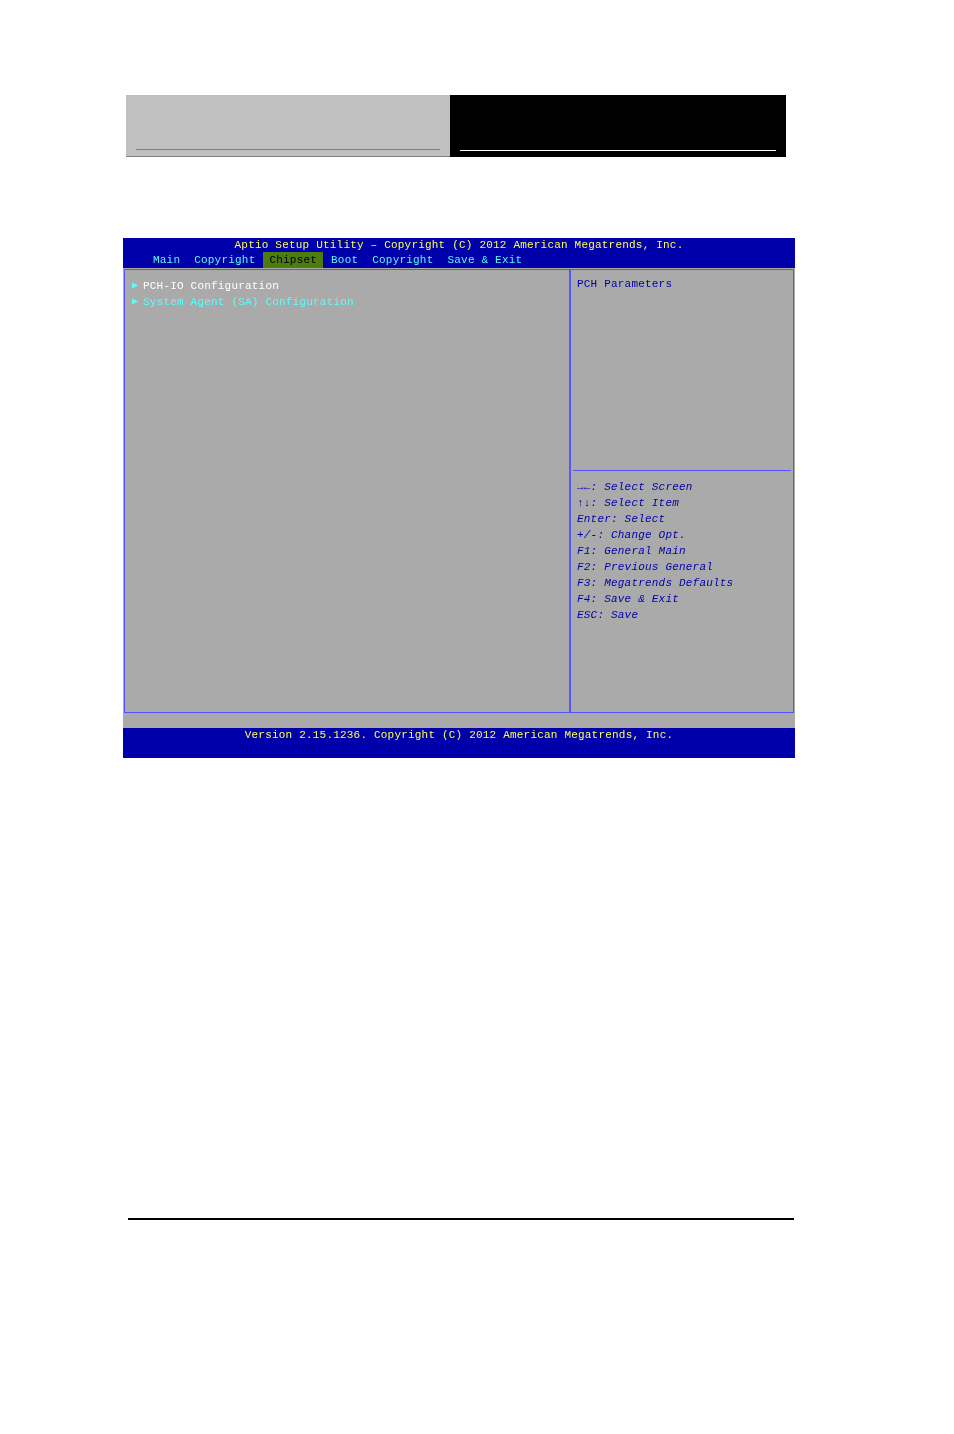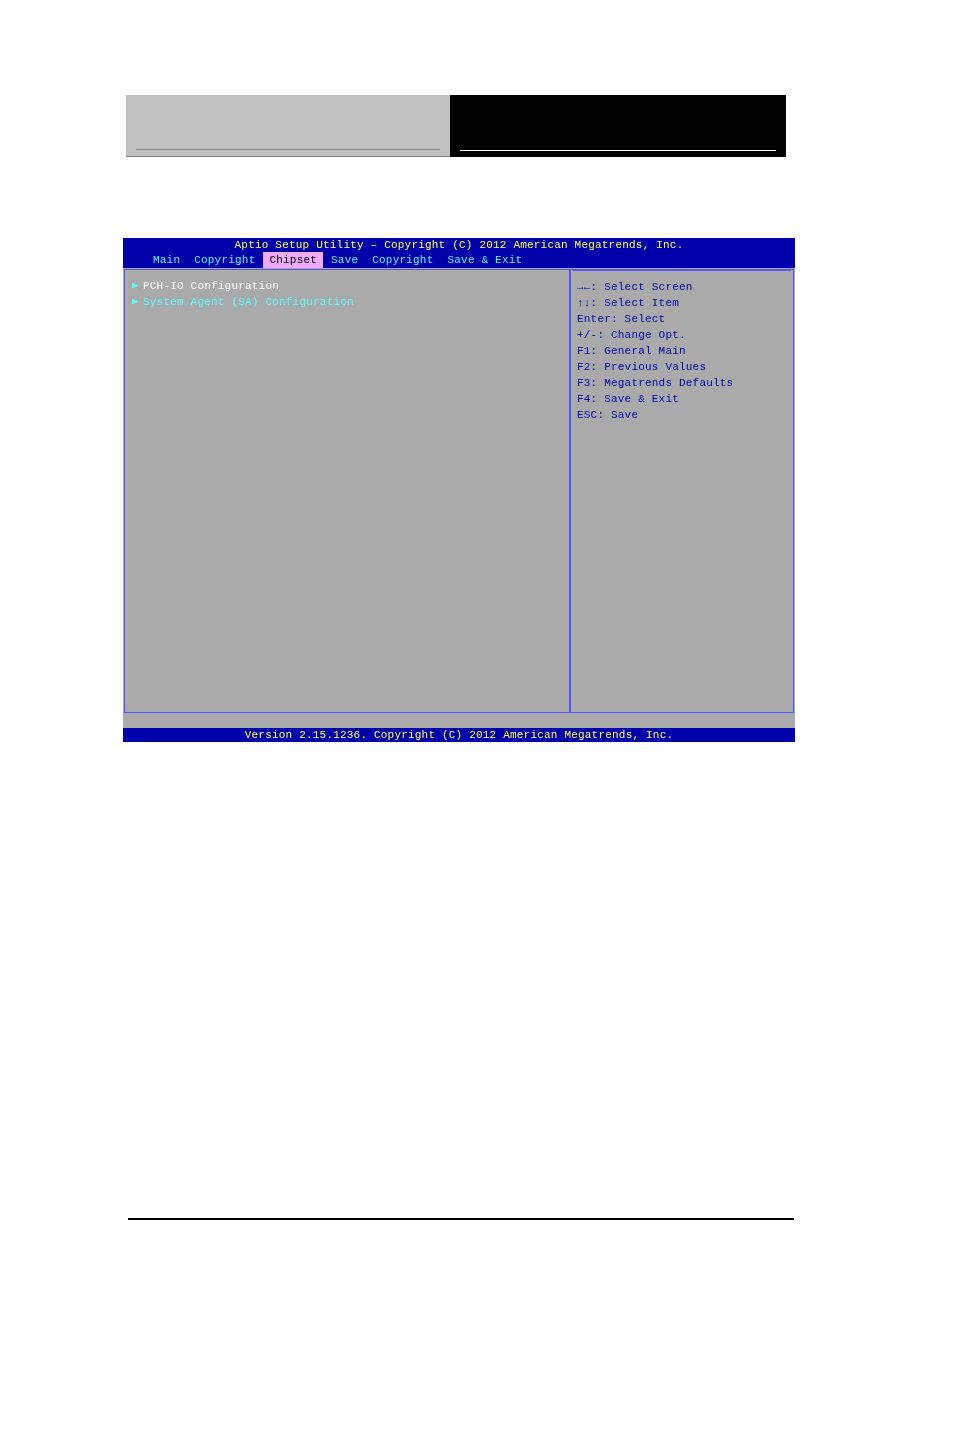--- a/index.html
+++ b/index.html
@@ -66,21 +66,21 @@
     align-items:center;
     padding-left:24px;
     gap:2px;
   }
   .bios-menu .tab {
     padding:0 6px;
     height:16px;
     line-height:16px;
   }
   .bios-menu .tab.selected {
-    background:#f0abfc;
+    background:#4d7c0f;
     color:#000000;
     font-family:Liberation Mono, monospace;
   }
   .bios-body {
     display:flex;
     height:446px;
     background:#aaaaaa;
     border:1px solid #aaaaaa;
     position:relative;
   }
@@ -120,23 +120,24 @@
     height:200px;
   }
   .help-divider {
     height:1px;
     background:#5555ff;
     margin:0 2px;
   }
   .help-keys {
     padding:8px 6px;
     line-height:16px;
+    font-style:italic;
   }
   .bios-bottom {
-    height:14px;
+    height:30px;
     background:#0000aa;
     color:#ffff55;
     text-align:center;
     line-height:14px;
     font-size:11px;
   }
   .bios-bottom-spacer {
     height:14px;
     background:#aaaaaa;
   }
@@ -158,47 +159,48 @@
 </div>
 
 <div class="bios">
 
   <div class="bios-top">Aptio Setup Utility – Copyright (C) 2012 American Megatrends, Inc.</div>
 
   <div class="bios-menu">
     <div class="tab">Main</div>
     <div class="tab">Copyright</div>
     <div class="tab selected">Chipset</div>
-    <div class="tab">Save</div>
+    <div class="tab">Boot</div>
     <div class="tab">Copyright</div>
     <div class="tab">Save &amp; Exit</div>
   </div>
 
   <div class="bios-body">
 
     <div class="bios-left-pane">
       <div class="menu-item selected">
         <span class="arrow">▶</span>
         <span>PCH-IO Configuration</span>
       </div>
       <div class="menu-item">
         <span class="arrow">▶</span>
         <span>System Agent (SA) Configuration</span>
       </div>
     </div>
 
     <div class="bios-right-pane">
+      <div class="help-top">PCH Parameters</div>
       <div class="help-divider"></div>
       <div class="help-keys">
         <div>→←: Select Screen</div>
         <div>↑↓: Select Item</div>
         <div>Enter: Select</div>
         <div>+/-: Change Opt.</div>
         <div>F1: General Main</div>
-        <div>F2: Previous Values</div>
+        <div>F2: Previous General</div>
         <div>F3: Megatrends Defaults</div>
         <div>F4: Save &amp; Exit</div>
         <div>ESC: Save</div>
       </div>
     </div>
 
   </div>
 
   <div class="bios-bottom-spacer"></div>
   <div class="bios-bottom">Version 2.15.1236. Copyright (C) 2012 American Megatrends, Inc.</div>

